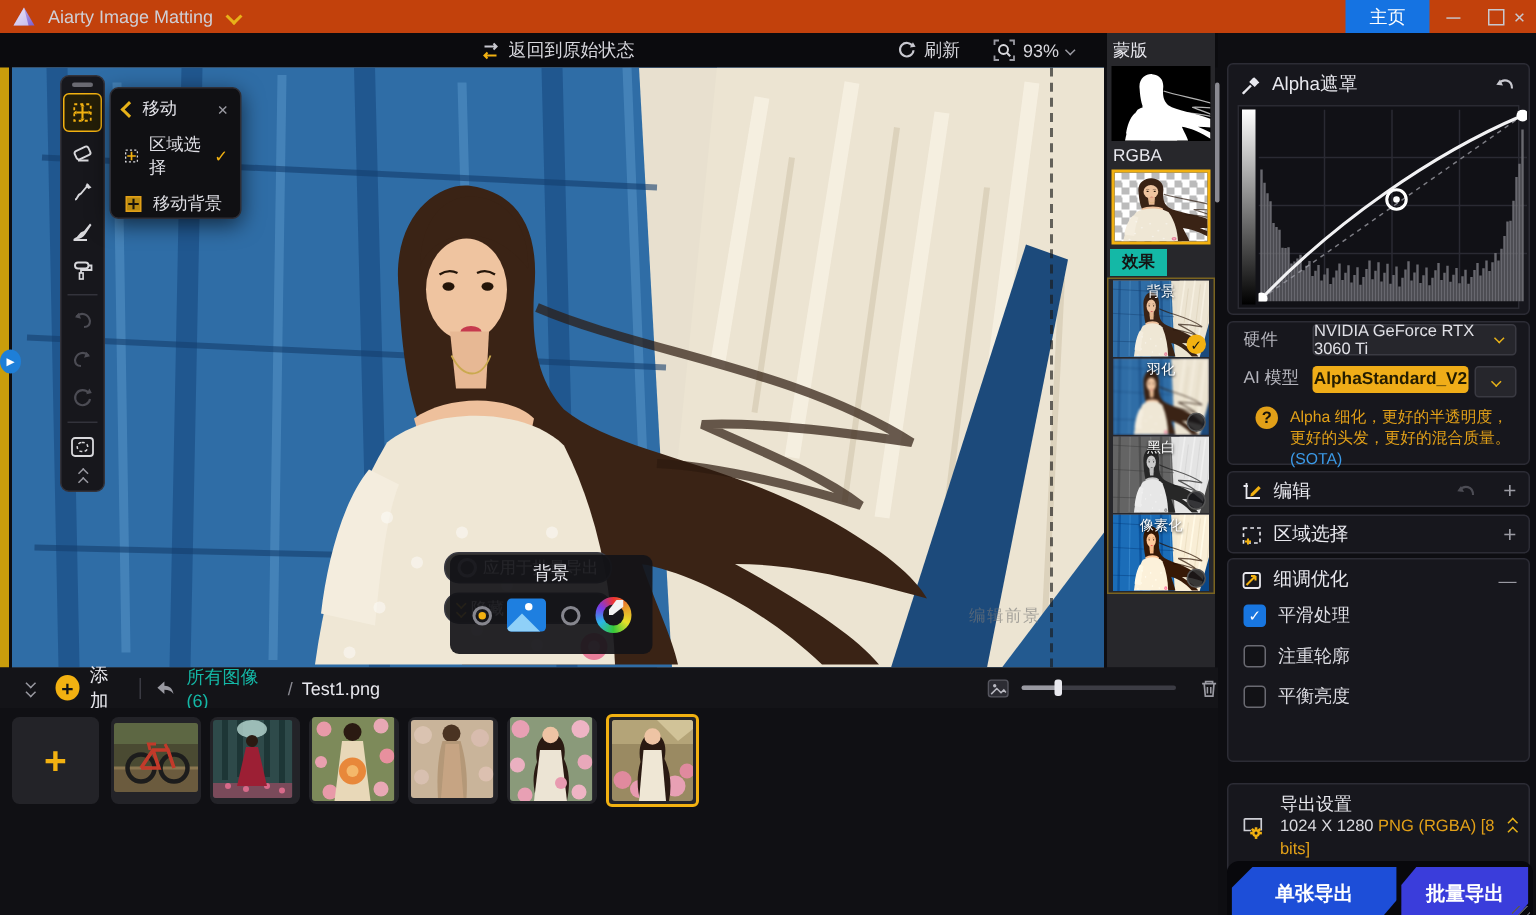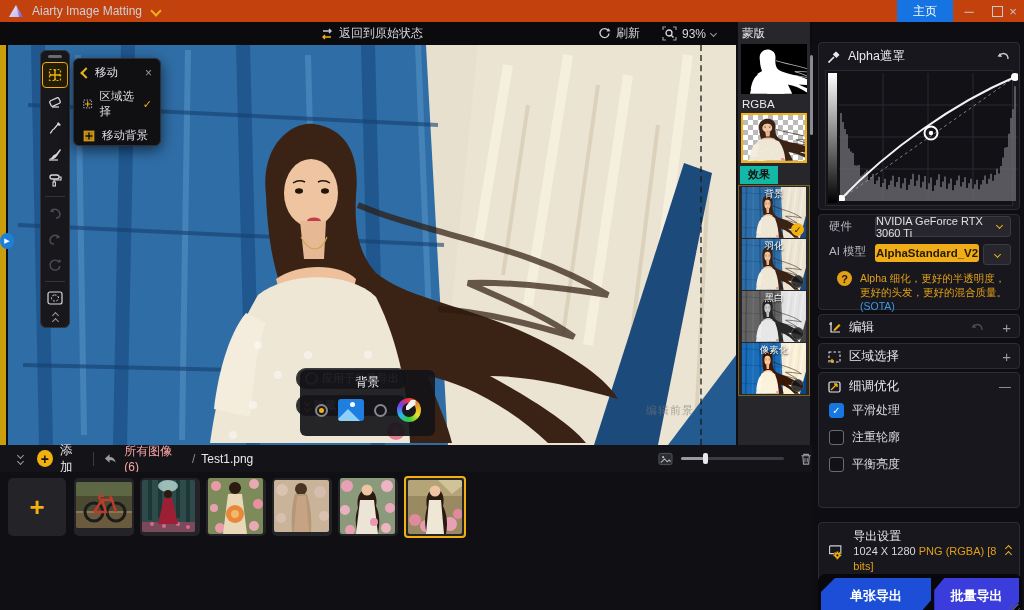--- a/index.html
+++ b/index.html
@@ -560,21 +560,21 @@
     <span class="dblcv" style="margin-left:18px">
       <span class="cv gray sm"></span>
         <span class="cv gray sm"></span>
     </span>
     <span class="addcircle" style="margin-left:14px">+</span>
     <span style="margin-left:7px;font-size:12.5px;color:#e8e8ee">添加</span>
     <span class="vdiv"></span>
     <svg width="13" height="11" viewBox="0 0 13 11">
       <path d="M6,1 L1,5.5 L6,10 V7 C9,7 11,8 12.5,10 C12,6 9.5,4 6,4 Z" fill="#9a9aa2"></path>
     </svg>
-    <span style="margin-left:8px;color:#fca5a5">所有图像 (6)</span>
+    <span style="margin-left:8px;color:#14b8a6">所有图像 (6)</span>
     <span style="margin:0 6px;color:#8a8a92">/</span>
     <span style="color:#e8e8ee">Test1.png</span>
     <svg style="margin-left:405px" width="16" height="14" viewBox="0 0 16 14">
       <rect x="1" y="1" width="14" height="12" rx="2" fill="#2c2c33" stroke="#55555e" stroke-width="1"></rect>
       <circle cx="5.5" cy="5" r="1.2" fill="#b8b8c0"></circle>
       <path d="M3,11 L7,7 L10,10 L12,8 L13.5,9.8" stroke="#b8b8c0" stroke-width="1.1" fill="none"></path>
     </svg>
     <div class="slidertrack" style="margin-left:8px">
       <span class="sliderthumb"></span>
     </div>

